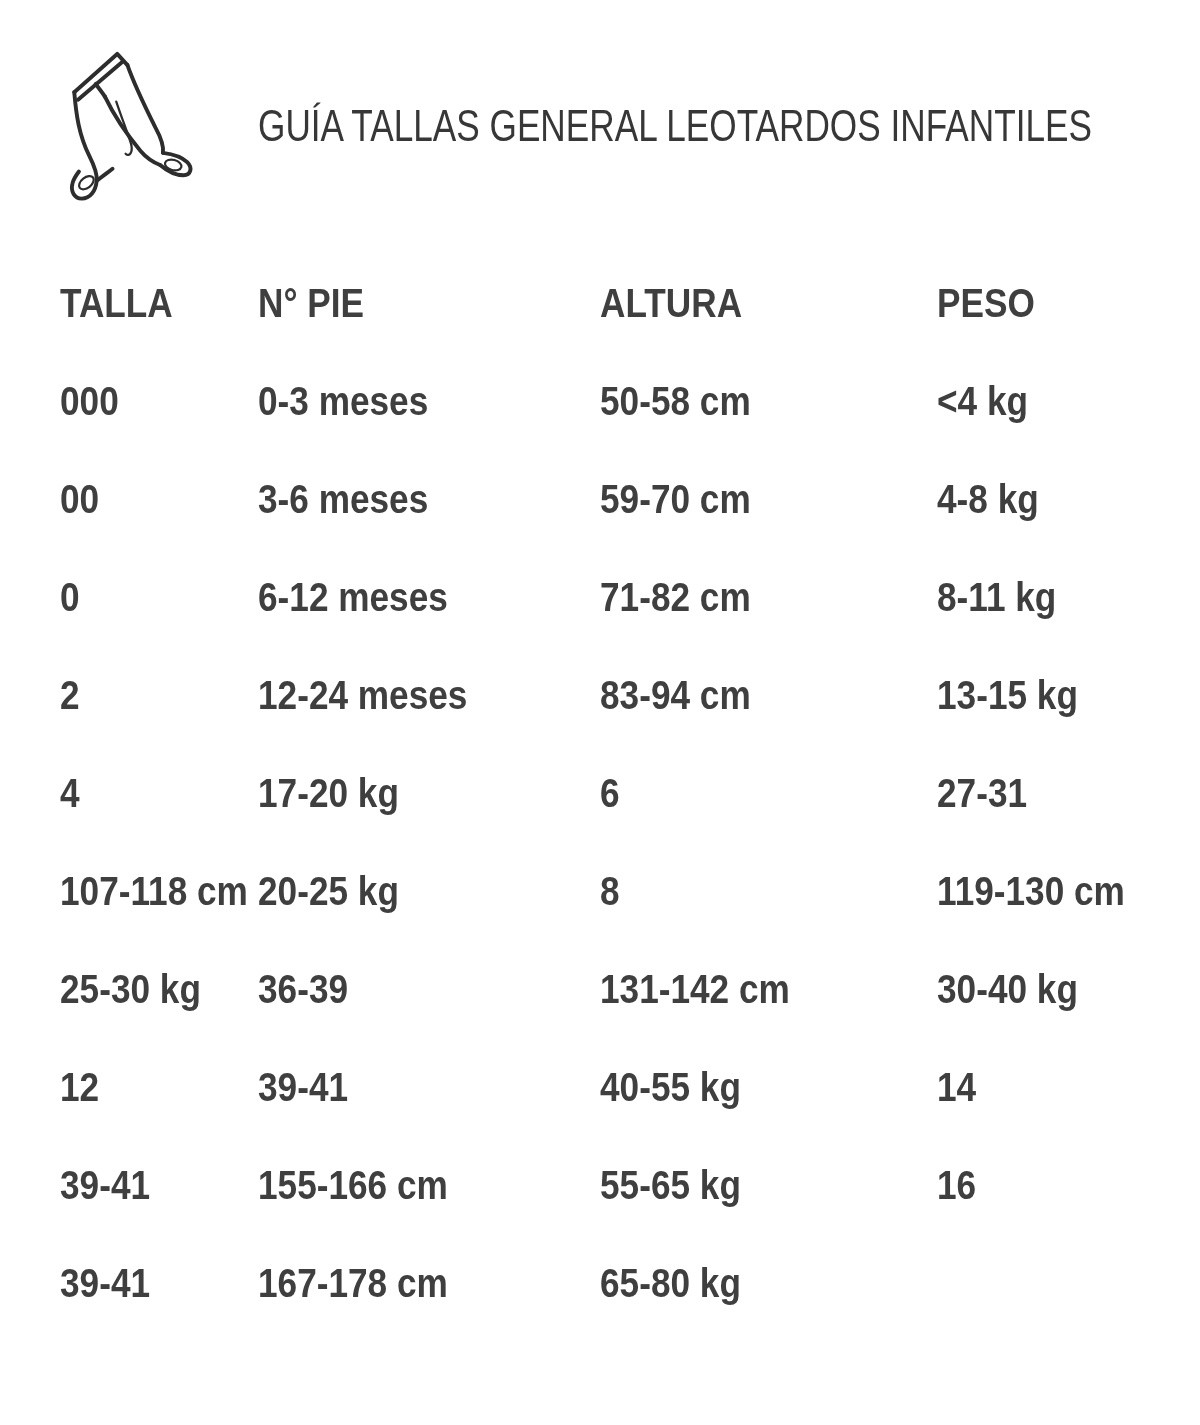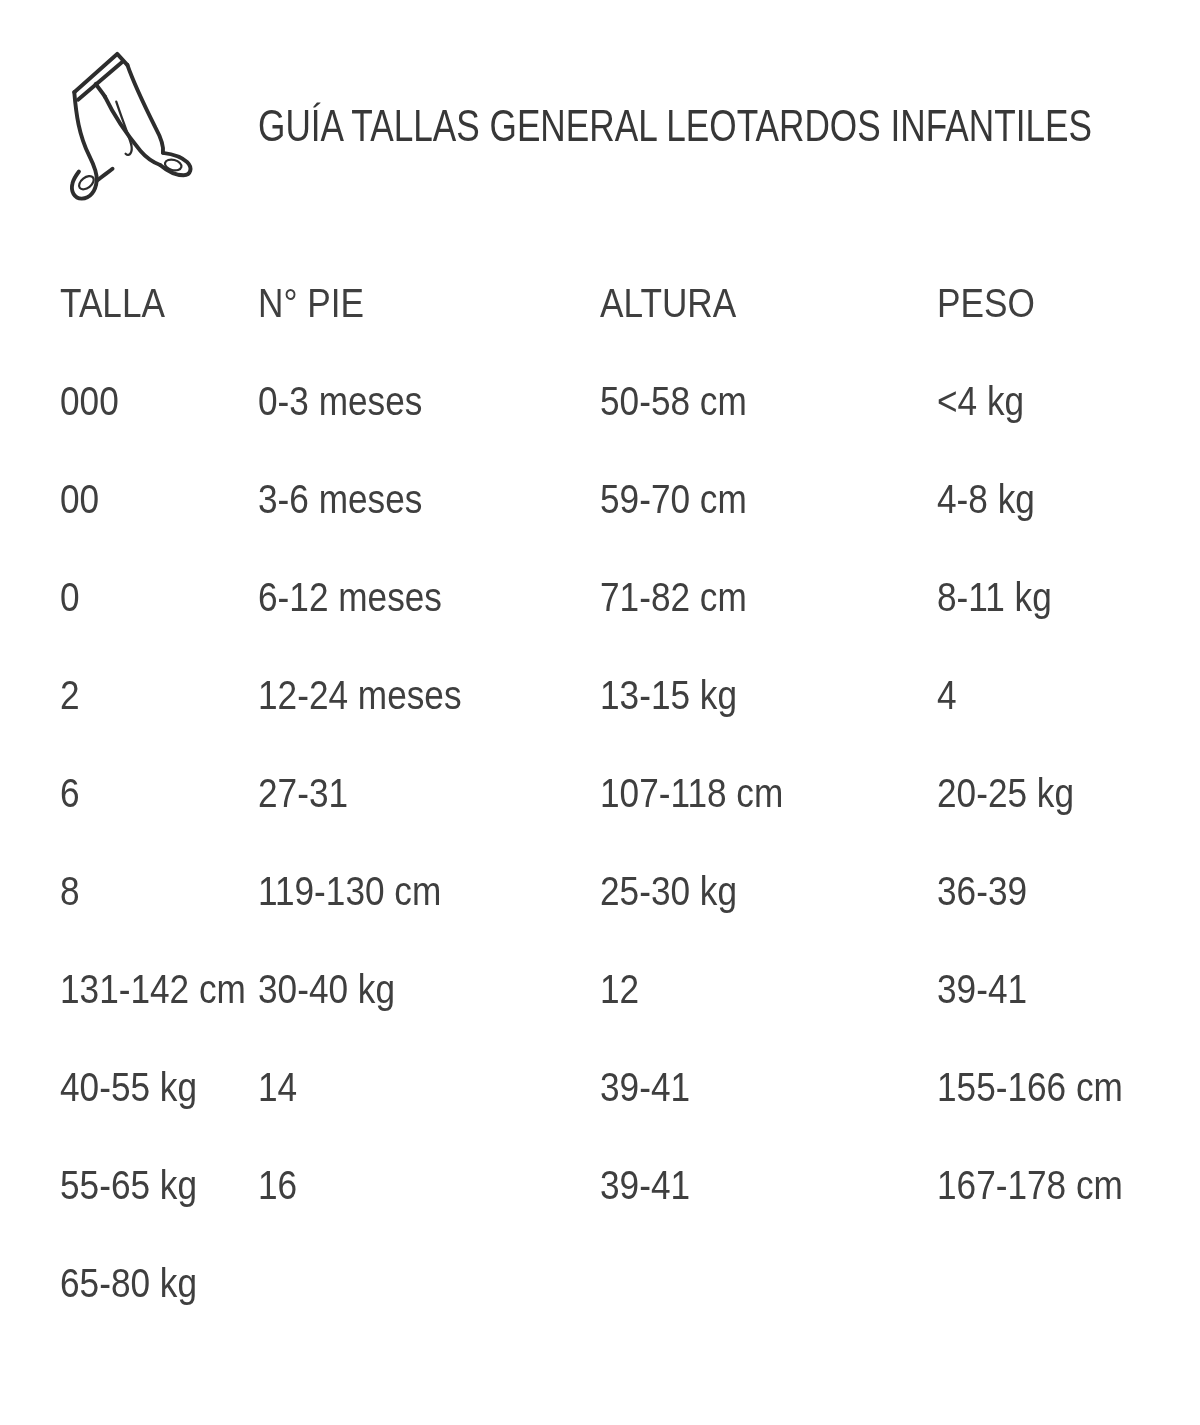--- a/index.html
+++ b/index.html
@@ -43,21 +43,21 @@
     left: 60px;
     top: 254px;
     width: 1100px;
     display: grid;
     grid-template-columns: 198px 342px 337px 1fr;
     grid-auto-rows: 98px;
     align-items: center;
   }
   .cell {
     font-size: 40px;
-    font-weight: 400;
+    font-weight: 700;
     color: #3f3f3f;
     overflow: visible;
     white-space: nowrap;
   }
   .cx {
     display: inline-block;
     transform: scaleX(0.88);
     transform-origin: 0 50%;
     white-space: nowrap;
   }
@@ -110,23 +110,25 @@
   <div class="cell"><span class="cx">59-70 cm</span></div>
   <div class="cell"><span class="cx">4-8 kg</span></div>
 
   <div class="cell"><span class="cx">0</span></div>
   <div class="cell"><span class="cx">6-12 meses</span></div>
   <div class="cell"><span class="cx">71-82 cm</span></div>
   <div class="cell"><span class="cx">8-11 kg</span></div>
 
   <div class="cell"><span class="cx">2</span></div>
   <div class="cell"><span class="cx">12-24 meses</span></div>
+  <div class="cell"><span class="cx">83-94 cm</span></div>
   <div class="cell"><span class="cx">13-15 kg</span></div>
 
   <div class="cell"><span class="cx">4</span></div>
+  <div class="cell"><span class="cx">17-20 kg</span></div>
 
   <div class="cell"><span class="cx">6</span></div>
   <div class="cell"><span class="cx">27-31</span></div>
   <div class="cell"><span class="cx">107-118 cm</span></div>
   <div class="cell"><span class="cx">20-25 kg</span></div>
 
   <div class="cell"><span class="cx">8</span></div>
   <div class="cell"><span class="cx">119-130 cm</span></div>
   <div class="cell"><span class="cx">25-30 kg</span></div>
 

